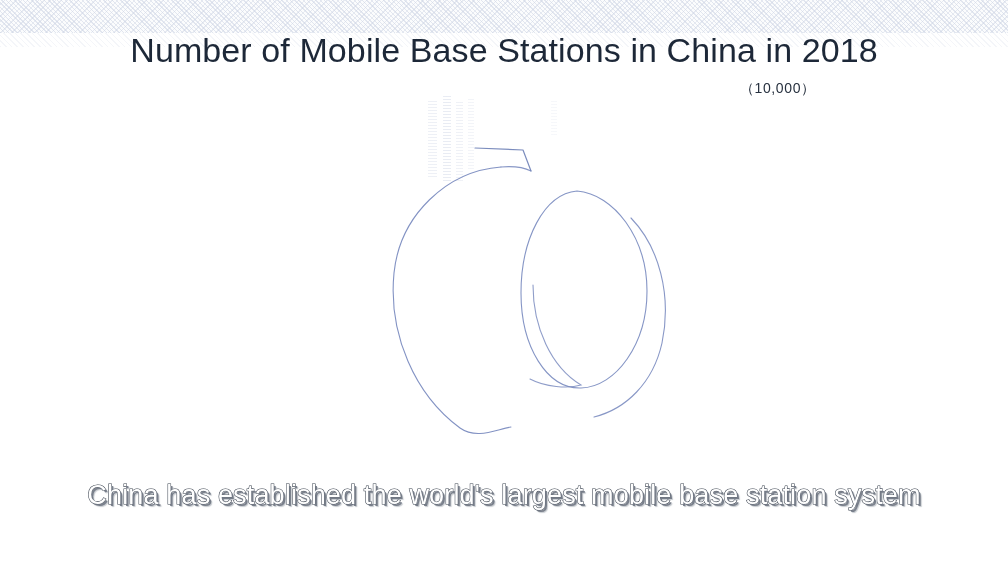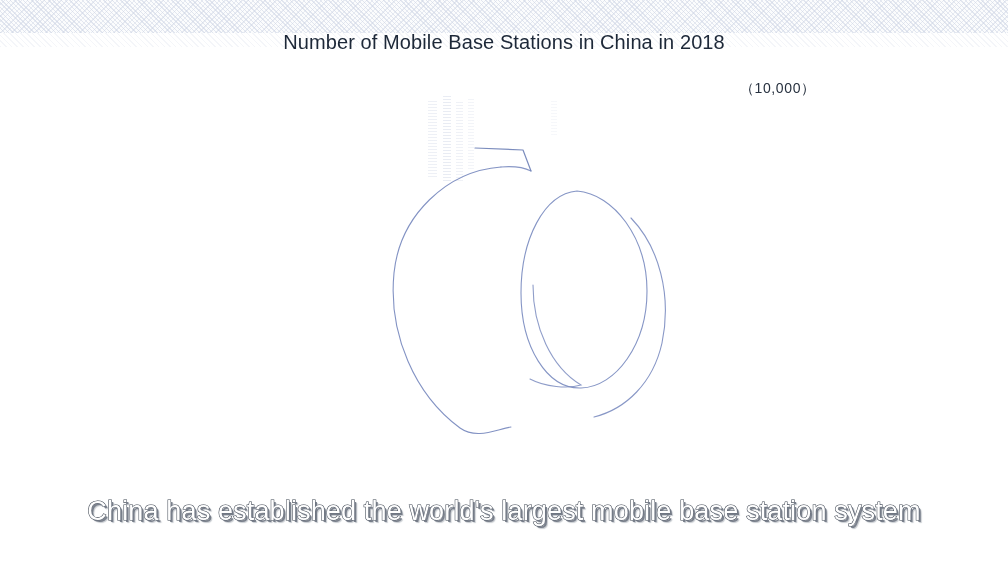--- a/index.html
+++ b/index.html
@@ -60,21 +60,21 @@
     pointer-events: none;
   }
 
   
   #title {
     position: absolute;
     left: 0;
     top: 31px;
     width: 1008px;
     text-align: center;
-    font-size: 20px;
+    font-size: 34px;
     font-weight: 400;
     letter-spacing: 0.1px;
     color: #1d2838;
     white-space: nowrap;
   }
 
   
   #unit-label {
     position: absolute;
     left: 740px;
@@ -117,21 +117,20 @@
   }
 
   
   #caption-wrap {
     position: absolute;
     left: 0;
     top: 480px;
     width: 1008px;
     text-align: center;
     pointer-events: none;
-    margin-top: 16px;
   }
   #caption {
     display: inline-block;
     position: relative;
     font-size: 27px;
     font-weight: 400;
     letter-spacing: 0.15px;
     white-space: nowrap;
     color: #ffffff;
     -webkit-text-stroke: 1.1px #3c4450;

